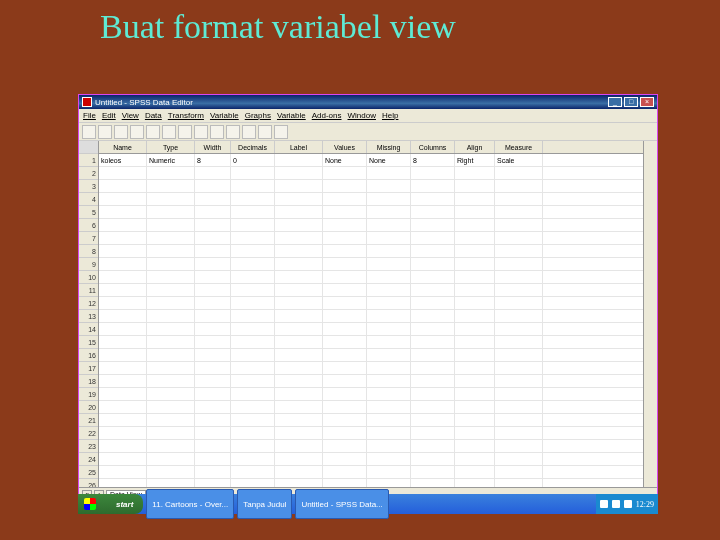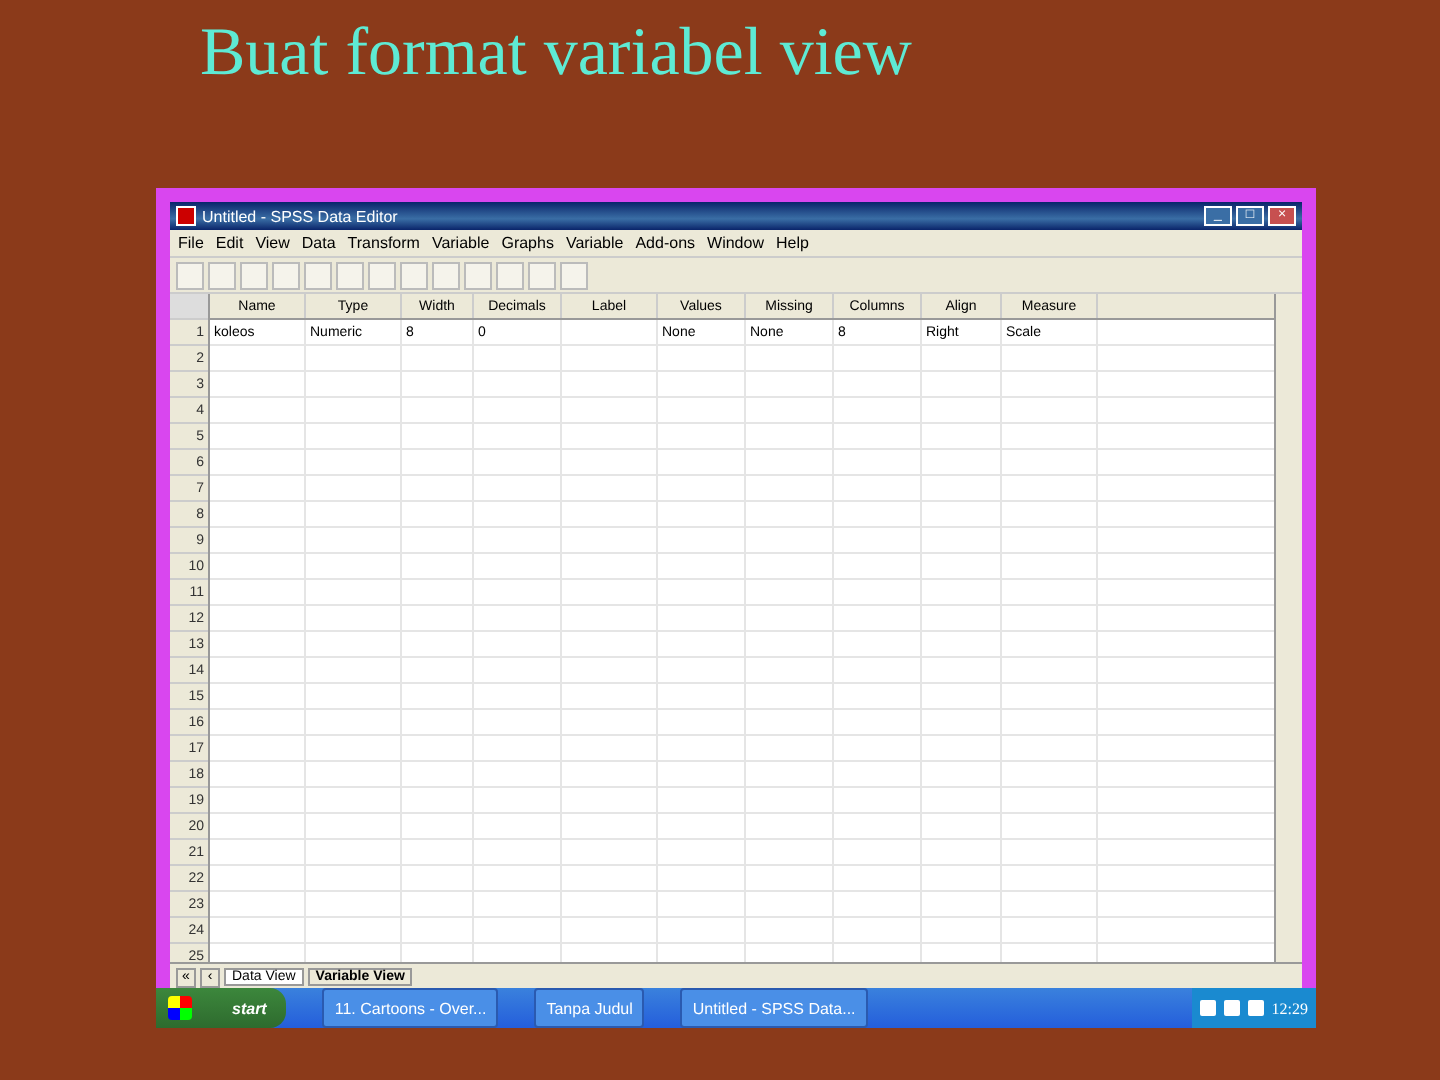--- a/index.html
+++ b/index.html
@@ -1,24 +1,24 @@
 <!DOCTYPE html>
 <html><head>
 <meta charset="utf-8">
 <style>
   * { box-sizing: border-box; margin: 0; padding: 0; }
   body { width: 720px; height: 540px; background: #8b3a1a; font-family: Arial, sans-serif; overflow: hidden; }
   .slide-title { font-family: "Times New Roman", serif; font-size: 34px; color: #5eead4; padding: 8px 0 4px 100px; font-weight: normal; }
-  .app-frame { position: absolute; left: 78px; top: 94px; width: 580px; height: 420px; background: #fde047; border: 7px solid #d946ef; display: flex; flex-direction: column; font-size: 8px; }
+  .app-frame { position: absolute; left: 78px; top: 94px; width: 580px; height: 420px; background: #fde047; border: 1px solid #d946ef; display: flex; flex-direction: column; font-size: 8px; }
   .titlebar { background: linear-gradient(#0a246a, #3a6ea5 60%, #0a246a); color: #fff; height: 14px; display: flex; align-items: center; padding: 0 3px; font-size: 8px; }
   .titlebar .icon { width: 10px; height: 10px; background: #c00; margin-right: 3px; border: 1px solid #fff; }
   .titlebar-spacer { flex: 1; }
   .winbtn { width: 14px; height: 10px; background: #3a6ea5; border: 1px solid #fff; margin-left: 2px; font-size: 7px; text-align: center; line-height: 8px; cursor: pointer; }
   .winbtn.close { background: #c75050; }
-  .menubar { background: #ece9d8; height: 14px; display: flex; align-items: center; gap: 6px; padding: 0 4px; font-size: 8px; border-bottom: 1px solid #ccc; }
+  .menubar { background: #ece9d8; height: 14px; display: flex; align-items: center; gap: 6px; padding: 0 4px; font-size: 8px; border-bottom: 1px solid #ccc; text-decoration: underline; }
   .menubar span { cursor: pointer; }
   .toolbar { background: #ece9d8; height: 18px; display: flex; align-items: center; gap: 2px; padding: 0 3px; border-bottom: 1px solid #ccc; }
   .tbtn { width: 14px; height: 14px; background: #f5f3eb; border: 1px solid #bbb; cursor: pointer; }
   .grid-area { flex: 1; background: #fff; overflow: hidden; position: relative; display: flex; }
   .rowhdr-col { width: 20px; background: #ece9d8; border-right: 1px solid #999; }
   .rowhdr { height: 13px; border-bottom: 1px solid #ccc; text-align: right; padding-right: 2px; font-size: 7px; line-height: 13px; color: #333; cursor: pointer; }
   .rowhdr.corner { background: #ddd; }
   .grid-main { flex: 1; overflow: hidden; }
   .colhdrs { display: flex; background: #ece9d8; height: 13px; border-bottom: 1px solid #999; }
   .colhdr { border-right: 1px solid #ccc; font-size: 7px; text-align: center; line-height: 13px; color: #000; cursor: pointer; overflow: hidden; }
@@ -31,21 +31,21 @@
   .w-measure { width: 48px; }
   .right-gutter { width: 14px; background: #ece9d8; border-left: 1px solid #999; }
   .tabbar { height: 14px; background: #ece9d8; border-top: 1px solid #999; display: flex; align-items: center; font-size: 7px; padding: 0 3px; gap: 2px; }
   .tabbtn { padding: 0 3px; border: 1px solid #999; background: #fff; cursor: pointer; }
   .tabbtn.active { background: #ece9d8; font-weight: bold; }
   .nav-arrow { width: 10px; height: 10px; border: 1px solid #999; background: #ece9d8; text-align: center; line-height: 8px; cursor: pointer; }
   .statusbar { height: 12px; background: #ece9d8; border-top: 1px solid #999; display: flex; align-items: center; font-size: 7px; padding: 0 4px; gap: 10px; }
   .taskbar { position: absolute; left: 78px; bottom: 26px; width: 580px; height: 20px; background: linear-gradient(#3a81dd, #245edb); display: flex; align-items: center; font-size: 8px; color: #fff; }
   .start { background: linear-gradient(#3c873c, #2e6b2e); height: 100%; display: flex; align-items: center; padding: 0 10px 0 6px; font-style: italic; font-weight: bold; border-radius: 0 8px 8px 0; cursor: pointer; gap: 20px; }
   .start-icon { width: 12px; height: 12px; background: conic-gradient(#f00 0 25%, #0f0 0 50%, #00f 0 75%, #ff0 0); border-radius: 2px; }
-  .task { background: #4a8fe7; border: 1px solid #2a5ab0; height: 20px; margin-left: 18px; padding: 0 5px; display: flex; align-items: center; border-radius: 2px; cursor: pointer; }
+  .task { background: #4a8fe7; border: 1px solid #2a5ab0; height: 30px; margin-left: 3px; padding: 0 5px; display: flex; align-items: center; border-radius: 2px; cursor: pointer; }
   .tray { margin-left: auto; background: #1a8ad0; height: 100%; display: flex; align-items: center; padding: 0 4px; gap: 4px; font-family: Liberation Serif, serif; }
   .tray-icon { width: 8px; height: 8px; background: #fff; border-radius: 1px; }
 </style>
 </head>
 <body>
 
 <div class="slide-title">Buat format variabel view</div>
 
 <div class="app-frame">
   <div class="titlebar">

